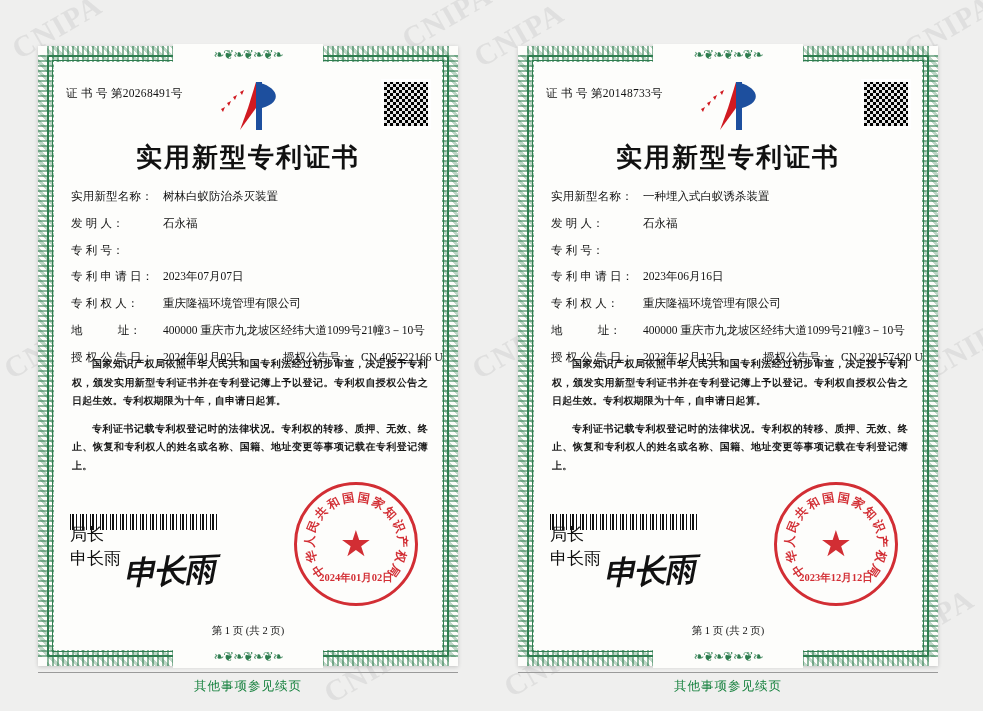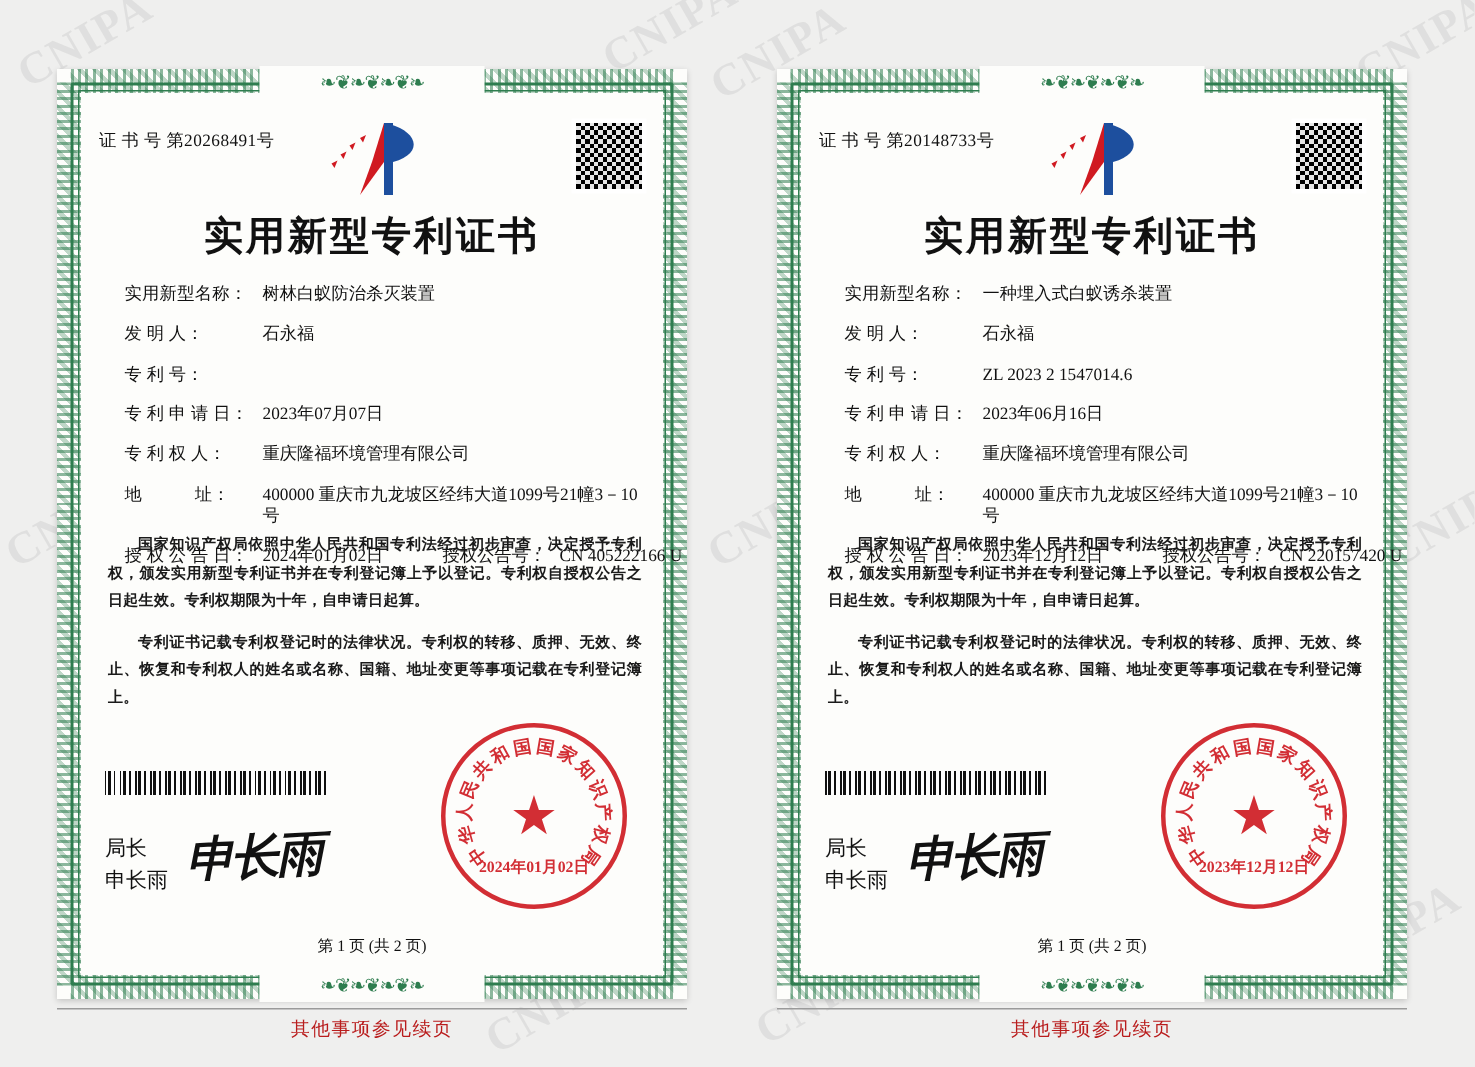--- a/index.html
+++ b/index.html
@@ -177,21 +177,21 @@
     text-align: center;
     font-size: 26px;
     font-weight: bold;
     letter-spacing: 2px;
     font-family: "Liberation Serif", serif;
   }
 
   .fields {
     position: absolute;
     top: 118px;
-    left: 21px;
+    left: 9px;
     right: 4px;
   }
   .frow {
     display: flex;
     font-size: 11.5px;
     margin-bottom: 13px;
     line-height: 1.2;
   }
   .flabel {
     width: 92px;
@@ -231,22 +231,22 @@
     width: 150px;
     height: 16px;
     background: repeating-linear-gradient(90deg,
       #111 0 1px, #fff 1px 2px, #111 2px 4px, #fff 4px 6px,
       #111 6px 7px, #fff 7px 10px);
   }
 
   .sign-block {
     position: absolute;
     left: 8px;
-    bottom: 44px;
-    font-size: 14px;
+    bottom: 70px;
+    font-size: 17px;
     line-height: 1.45;
   }
   .signature {
     position: absolute;
     left: 62px;
     bottom: 48px;
     font-family: "Liberation Serif", serif;
     font-size: 32px;
     font-weight: bold;
     color: #111;
@@ -310,21 +310,21 @@
     font-size: 10.5px;
   }
 
   .footnote {
     position: absolute;
     width: 420px;
     top: 672px;
     text-align: center;
     font-family: "Liberation Serif", serif;
     font-size: 12.5px;
-    color: #b91c1c;
+    color: #15803d;
     letter-spacing: 1px;
     padding-top: 5px;
     border-top: 1px solid #9a9a9a;
   }
   .footnote.left { left: 38px; }
   .footnote.right { left: 518px; }
 </style>
 </head>
 <body>
 
@@ -487,21 +487,20 @@
         <div class="frow">
           <div class="flabel">实用新型名称：</div>
           <div class="fvalue">一种埋入式白蚁诱杀装置</div>
         </div>
         <div class="frow">
           <div class="flabel">发 明 人：</div>
           <div class="fvalue">石永福</div>
         </div>
         <div class="frow">
           <div class="flabel">专 利 号：</div>
-          <div class="fvalue">ZL 2023 2 1547014.6</div>
         </div>
         <div class="frow">
           <div class="flabel">专 利 申 请 日：</div>
           <div class="fvalue">2023年06月16日</div>
         </div>
         <div class="frow">
           <div class="flabel">专 利 权 人：</div>
           <div class="fvalue">重庆隆福环境管理有限公司</div>
         </div>
         <div class="frow">

